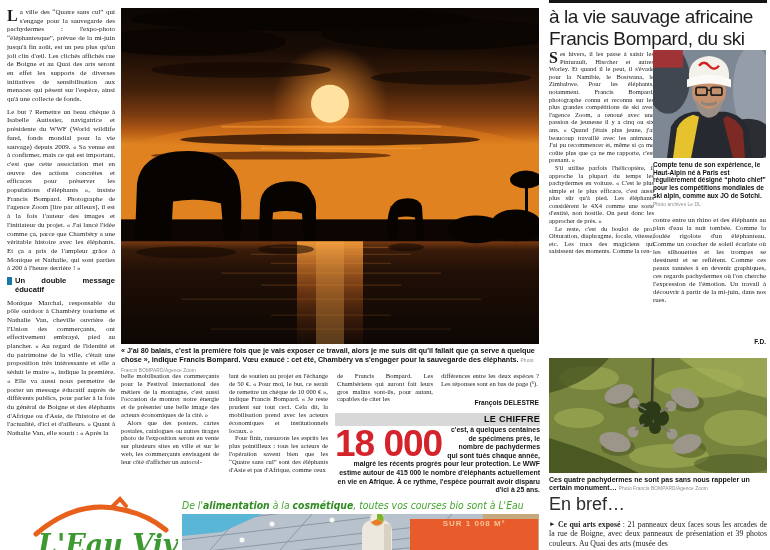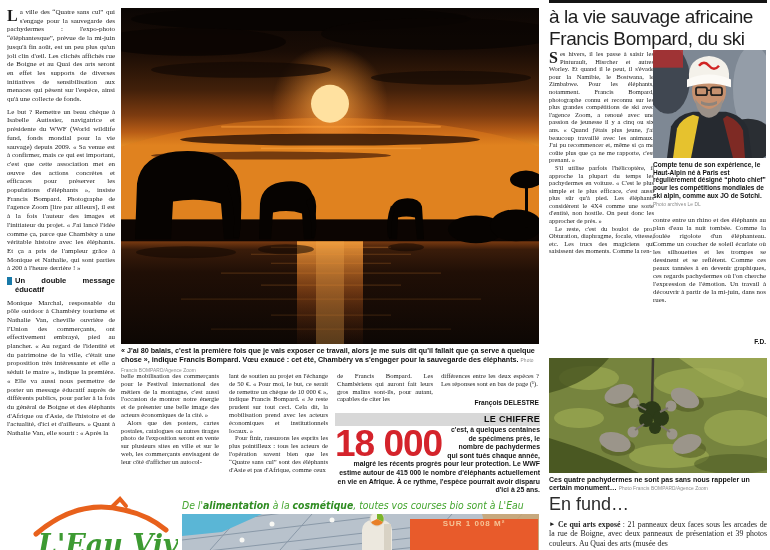--- a/index.html
+++ b/index.html
@@ -294,21 +294,21 @@
             <line x1="121" y1="74" x2="112" y2="68"></line>
         </g>
       </g>
     </svg>
   </div>
   <div class="abs photo-caption" id="aerial-caption">
     <span>Ces quatre pachydermes ne sont pas sans nous rappeler un certain monument…</span>
     <span class="credit">Photo Francis BOMPARD/Agence Zoom</span>
   </div>
 
-  <div class="abs" id="enbref-title">En fund…</div>
+  <div class="abs" id="enbref-title">En bref…</div>
   <div class="abs" id="enbref-item">
     <span class="arrow">►</span>
     <b>Ce qui arts exposé</b><span> : 21 panneaux deux faces sous les arcades de la rue de Boigne, avec deux panneaux de présentation et 39 photos couleurs. Au Quai des arts (musée des</span>
   </div>
 
   <div class="abs" id="ad-logo">
     <svg viewBox="0 0 152 70">
       <path d="M10,38 Q52,2 98,14 Q122,19 140,34" stroke="#e8611c" stroke-width="5" fill="none" stroke-linecap="round"></path>
       <path d="M86,11 L94,3 L100,10" stroke="#e8611c" stroke-width="4" fill="none" stroke-linecap="round"></path>
       <text x="12" y="58" font-family="DejaVu Serif, serif" font-size="27" font-style="italic" font-weight="bold" fill="#3d9a32">L'Eau Vive</text>

